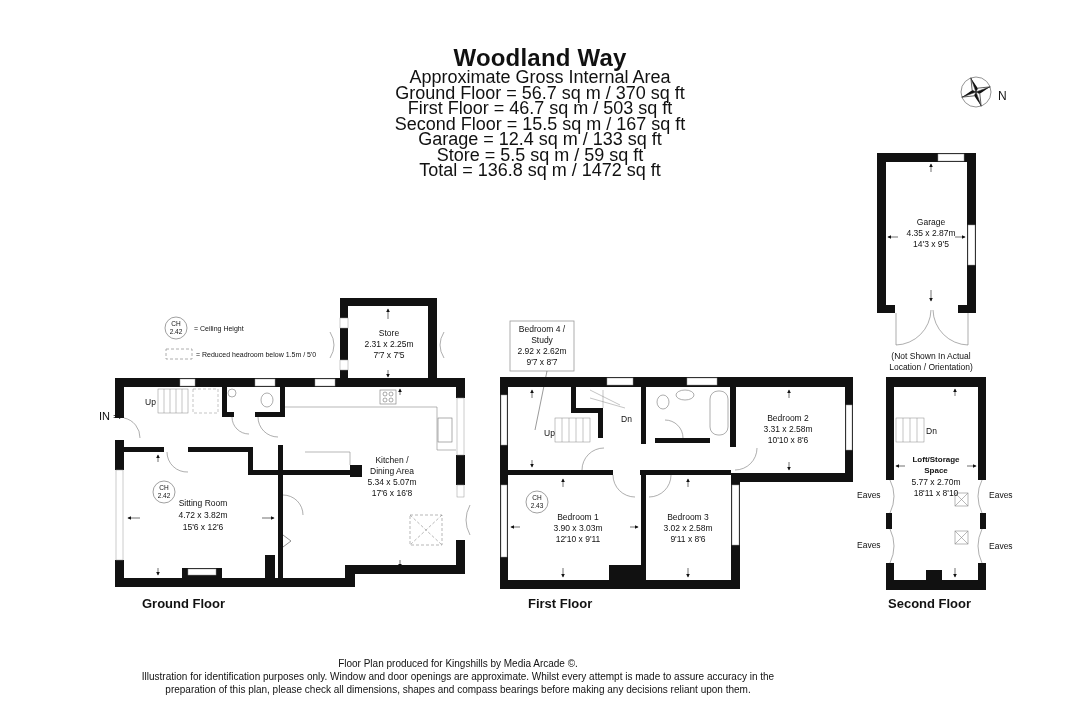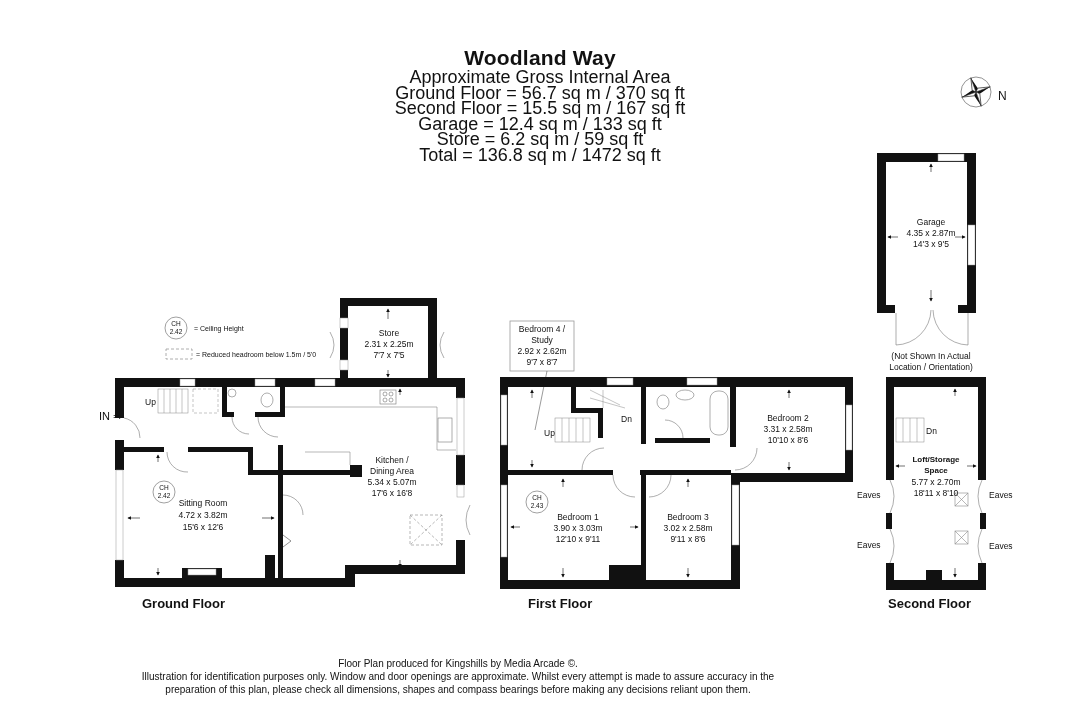--- a/index.html
+++ b/index.html
@@ -1,36 +1,37 @@
 <!DOCTYPE html>
 <html><head>
 <meta charset="utf-8">
 <style>
   html, body { margin:0; padding:0; background:#ffffff; }
   body { width:1080px; height:720px; position:relative; overflow:hidden; font-family:"Liberation Sans", sans-serif; color:#111; }
   .abs { position:absolute; }
   .title-block { left:0; width:1080px; top:46px; text-align:center; }
-  .title { font-size:21px; font-weight:bold; line-height:24px; letter-spacing:0.2px; }
+  .title { font-size:24px; font-weight:bold; line-height:24px; letter-spacing:0.2px; }
   .area-line { font-size:18px; line-height:15.5px; }
   .floor-label { font-size:13px; font-weight:bold; }
   .footer { left:0; width:916px; top:657px; text-align:center; font-size:10px; line-height:13px; color:#111; }
   svg text { font-family:"Liberation Sans", sans-serif; fill:#111; }
   .compass { left:958px; top:74px; }
   .compass-n { left:998px; top:89px; font-size:12px; }
 </style>
 </head>
 <body>
 
 <div class="abs title-block">
   <div class="title">Woodland Way</div>
   <div class="area-line">Approximate Gross Internal Area</div>
   <div class="area-line">Ground Floor = 56.7 sq m / 370 sq ft</div>
+  <div class="area-line">First Floor = 46.7 sq m / 503 sq ft</div>
   <div class="area-line">Second Floor = 15.5 sq m / 167 sq ft</div>
   <div class="area-line">Garage = 12.4 sq m / 133 sq ft</div>
-  <div class="area-line">Store = 6.2 sq m / 59 sq ft</div>
+  <div class="area-line">Store = 5.5 sq m / 59 sq ft</div>
   <div class="area-line">Total = 136.8 sq m / 1472 sq ft</div>
 </div>
 
 <div class="abs compass">
   <svg width="36" height="36" viewBox="0 0 36 36">
     <circle cx="18" cy="18" r="15" fill="none" stroke="#777" stroke-width="0.8"></circle>
     <g transform="rotate(-20 18 18)">
       <polygon points="18,3 21,15 18,18" fill="#111"></polygon>
       <polygon points="18,3 15,15 18,18" fill="#fff" stroke="#111" stroke-width="0.6"></polygon>
       <polygon points="33,18 21,21 18,18" fill="#111"></polygon>

